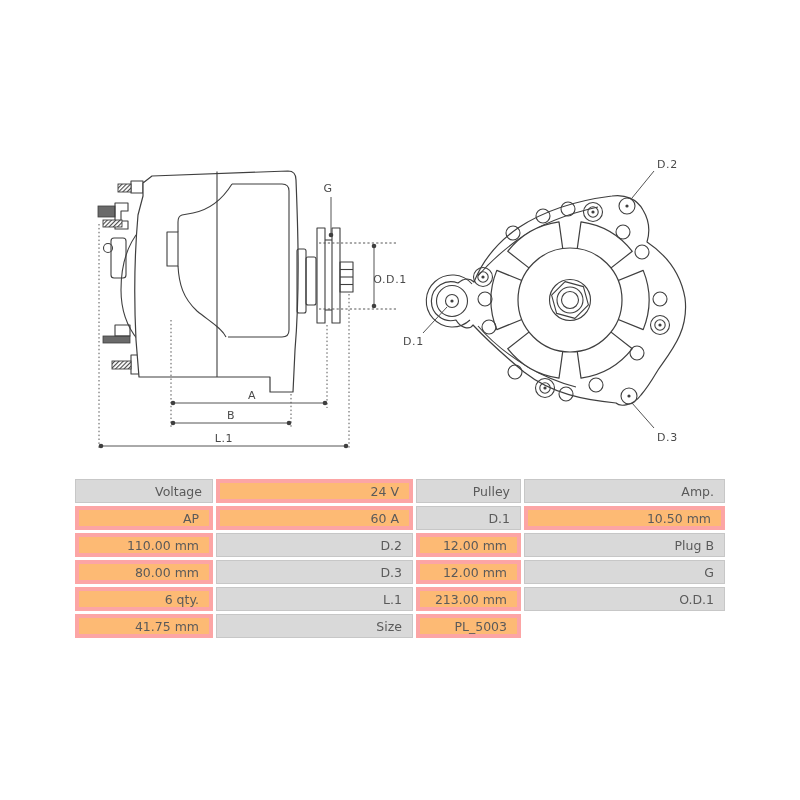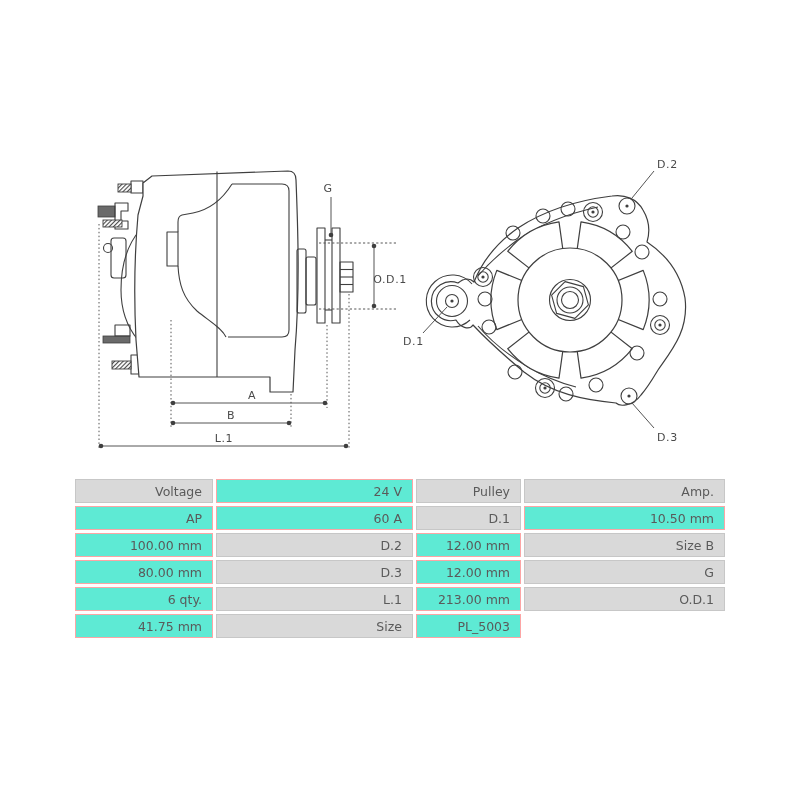--- a/index.html
+++ b/index.html
@@ -14,21 +14,21 @@
   .dashed{stroke-dasharray:2.2 2.2;}
   .dotted{stroke-dasharray:1.5 2.4;}
   .dot{fill:#3f3f3f;stroke:none;}
   .lab{font-family:"DejaVu Sans","Liberation Sans",sans-serif;font-size:11px;fill:#4a4a4a;letter-spacing:0.6px;}
   .spec{position:absolute;left:75px;top:479px;width:650px;display:grid;
         grid-template-columns:138px 197px 105px 201px;grid-auto-rows:24px;
         row-gap:3px;column-gap:3px;font-size:12.5px;color:#5a5a5a;}
   .cell{display:flex;align-items:center;justify-content:flex-end;
         padding-right:10px;box-sizing:border-box;white-space:nowrap;}
   .lbl{background:#d9d9d9;border:1px solid #c7c7c7;}
-  .val{background:#5eead4;border:1px solid #fca5a5;}
+  .val{background:#fdba74;border:4px solid #fca5a5;}
 </style>
 </head>
 <body>
 
 <div id="stage">
 
   <svg id="drawing" width="800" height="470" viewBox="0 0 800 470">
     <defs>
       <pattern id="hatch" width="3" height="3" patternUnits="userSpaceOnUse" patternTransform="rotate(45)">
         <rect width="3" height="3" fill="#ffffff"></rect>
@@ -185,25 +185,25 @@
     <div class="cell lbl">Voltage</div>
     <div class="cell val">24 V</div>
     <div class="cell lbl">Pulley</div>
     <div class="cell lbl">Amp.</div>
 
     <div class="cell val">AP</div>
     <div class="cell val">60 A</div>
     <div class="cell lbl">D.1</div>
     <div class="cell val">10.50 mm</div>
 
-    <div class="cell val">100.00 mm</div>
+    <div class="cell val">110.00 mm</div>
     <div class="cell lbl">D.2</div>
     <div class="cell val">12.00 mm</div>
 
-    <div class="cell lbl">Size B</div>
+    <div class="cell lbl">Plug B</div>
     <div class="cell val">80.00 mm</div>
     <div class="cell lbl">D.3</div>
     <div class="cell val">12.00 mm</div>
 
     <div class="cell lbl">G</div>
     <div class="cell val">6 qty.</div>
     <div class="cell lbl">L.1</div>
     <div class="cell val">213.00 mm</div>
 
     <div class="cell lbl">O.D.1</div>

